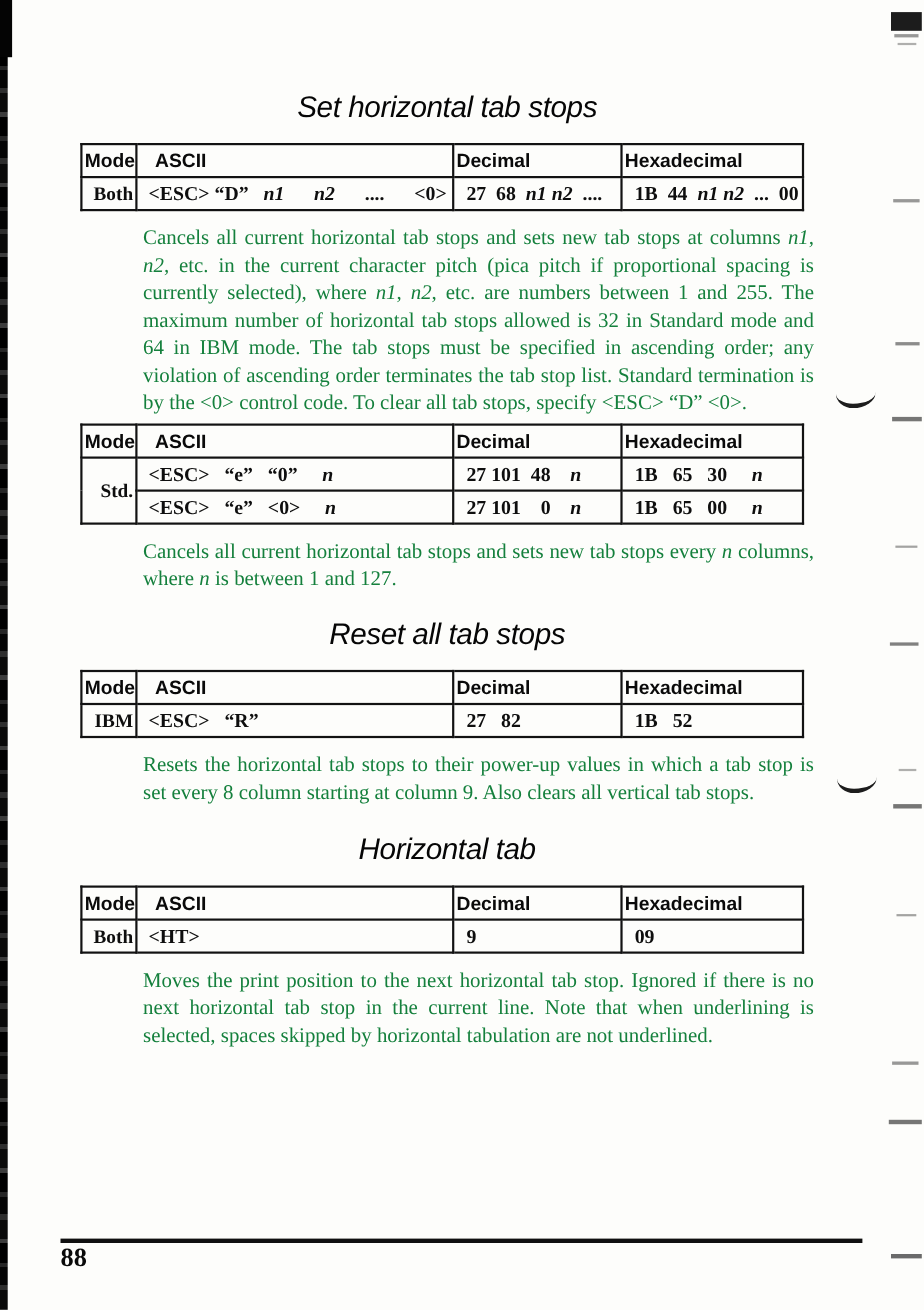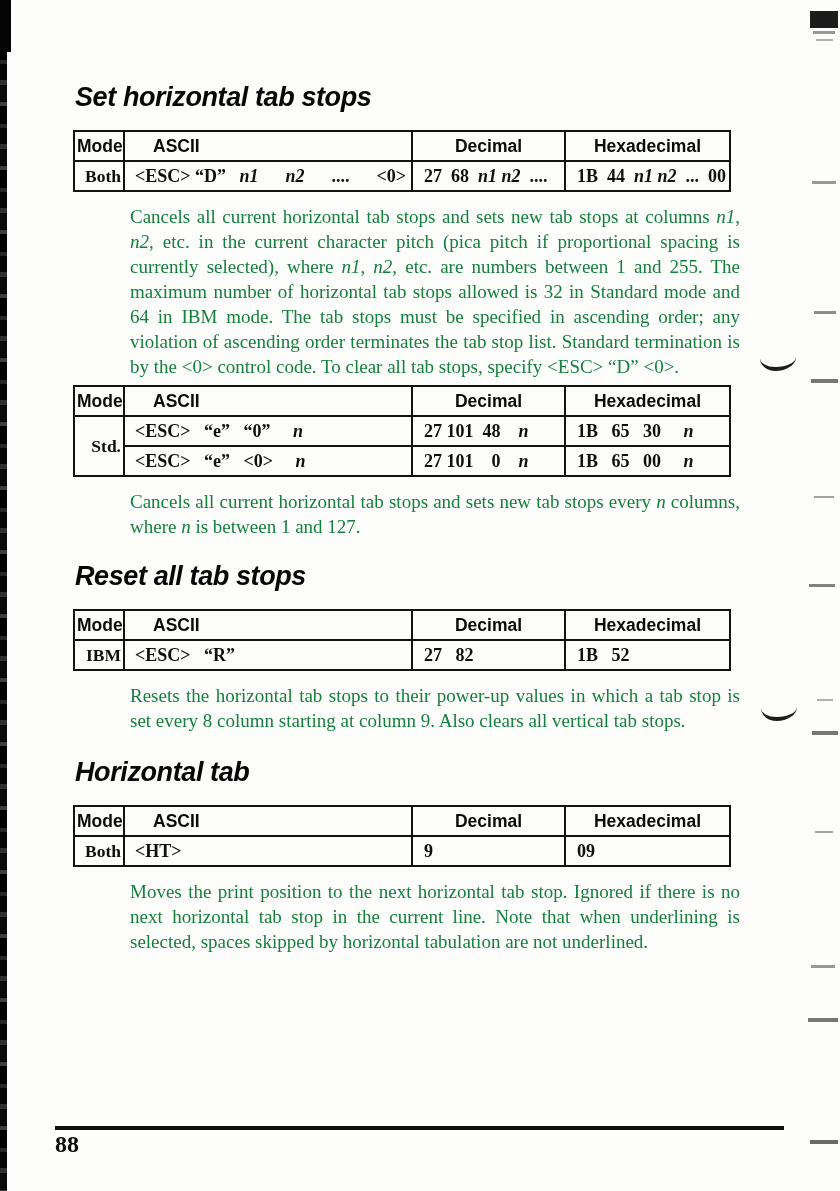--- a/index.html
+++ b/index.html
@@ -23,37 +23,37 @@
 
   .content{position:absolute;left:73px;top:0;width:667px;padding-top:82px;}
   section{display:block;}
   .s1{margin-bottom:6px;}
   .s2{margin-bottom:22px;}
   .s3{margin-bottom:24px;}
 
   h1{
     margin:0 2px 18px 2px;
     font-family:"Liberation Sans", sans-serif;
-    font-style:italic;font-weight:bold;
+    font-style:italic;font-weight:normal;
     font-size:27px;line-height:30px;
-    letter-spacing:-0.4px;color:#060606;
+    letter-spacing:-0.4px;color:#060606;text-align:center;
   }
   table{
     border-collapse:collapse;table-layout:fixed;
     width:656px;margin:0 0 12px 0;
   }
   th,td{border:2px solid #121212;}
   th{
     font-family:"Liberation Sans", sans-serif;
     font-weight:600;font-size:17.5px;height:26px;
     color:#0a0a0a;padding:1px 2px;
   }
   th.h-mode{text-align:center;}
-  th.h-ascii{text-align:left;padding-left:28px;}
-  th.h-decimal,th.h-hex{text-align:center;margin-left:32px;}
+  th.h-ascii{text-align:left;padding-left:16px;}
+  th.h-decimal,th.h-hex{text-align:left;margin-left:32px;}
   td{height:26px;padding:1px 2px;font-size:18px;}
   td.mode{text-align:right;font-weight:600;font-size:17.5px;}
   td.ascii,td.decimal,td.hex{
     white-space:pre;font-weight:600;overflow:hidden;
   }
   td.ascii{padding-left:10px;}
   td.decimal{padding-left:11px;}
   td.hex{padding-left:11px;}
   p.desc{
     margin:0 0 0 57px;width:610px;

